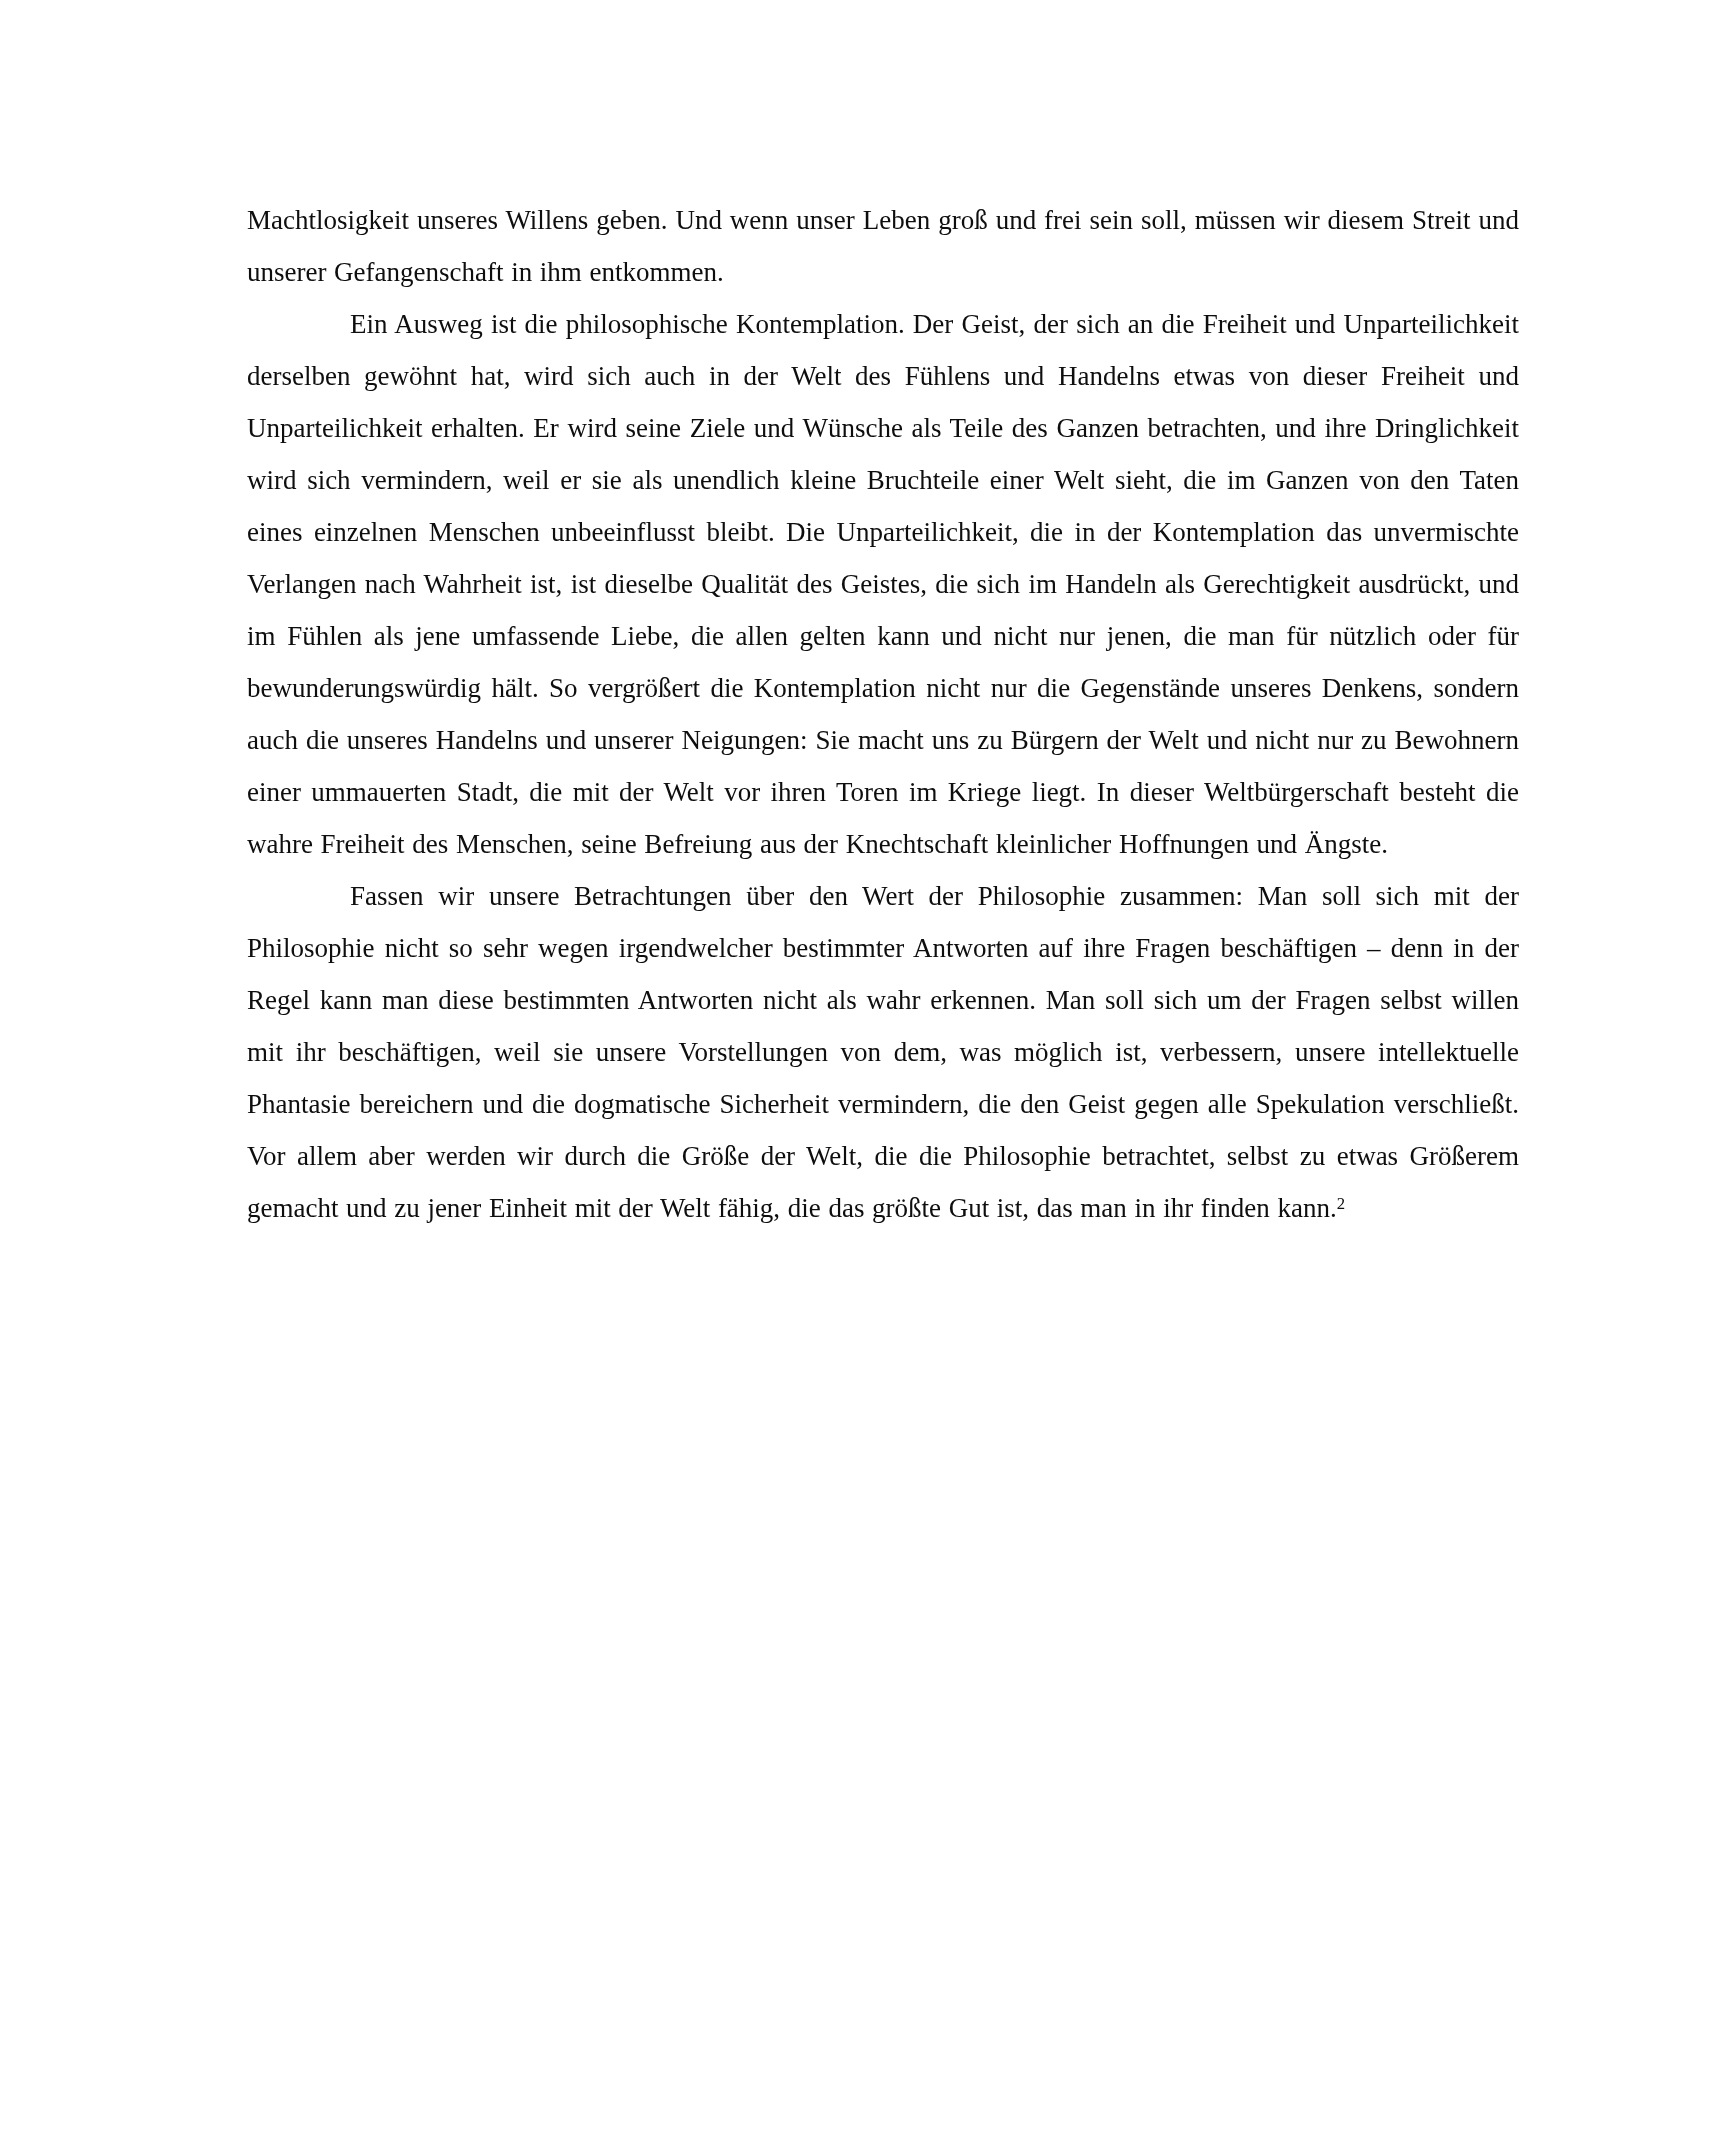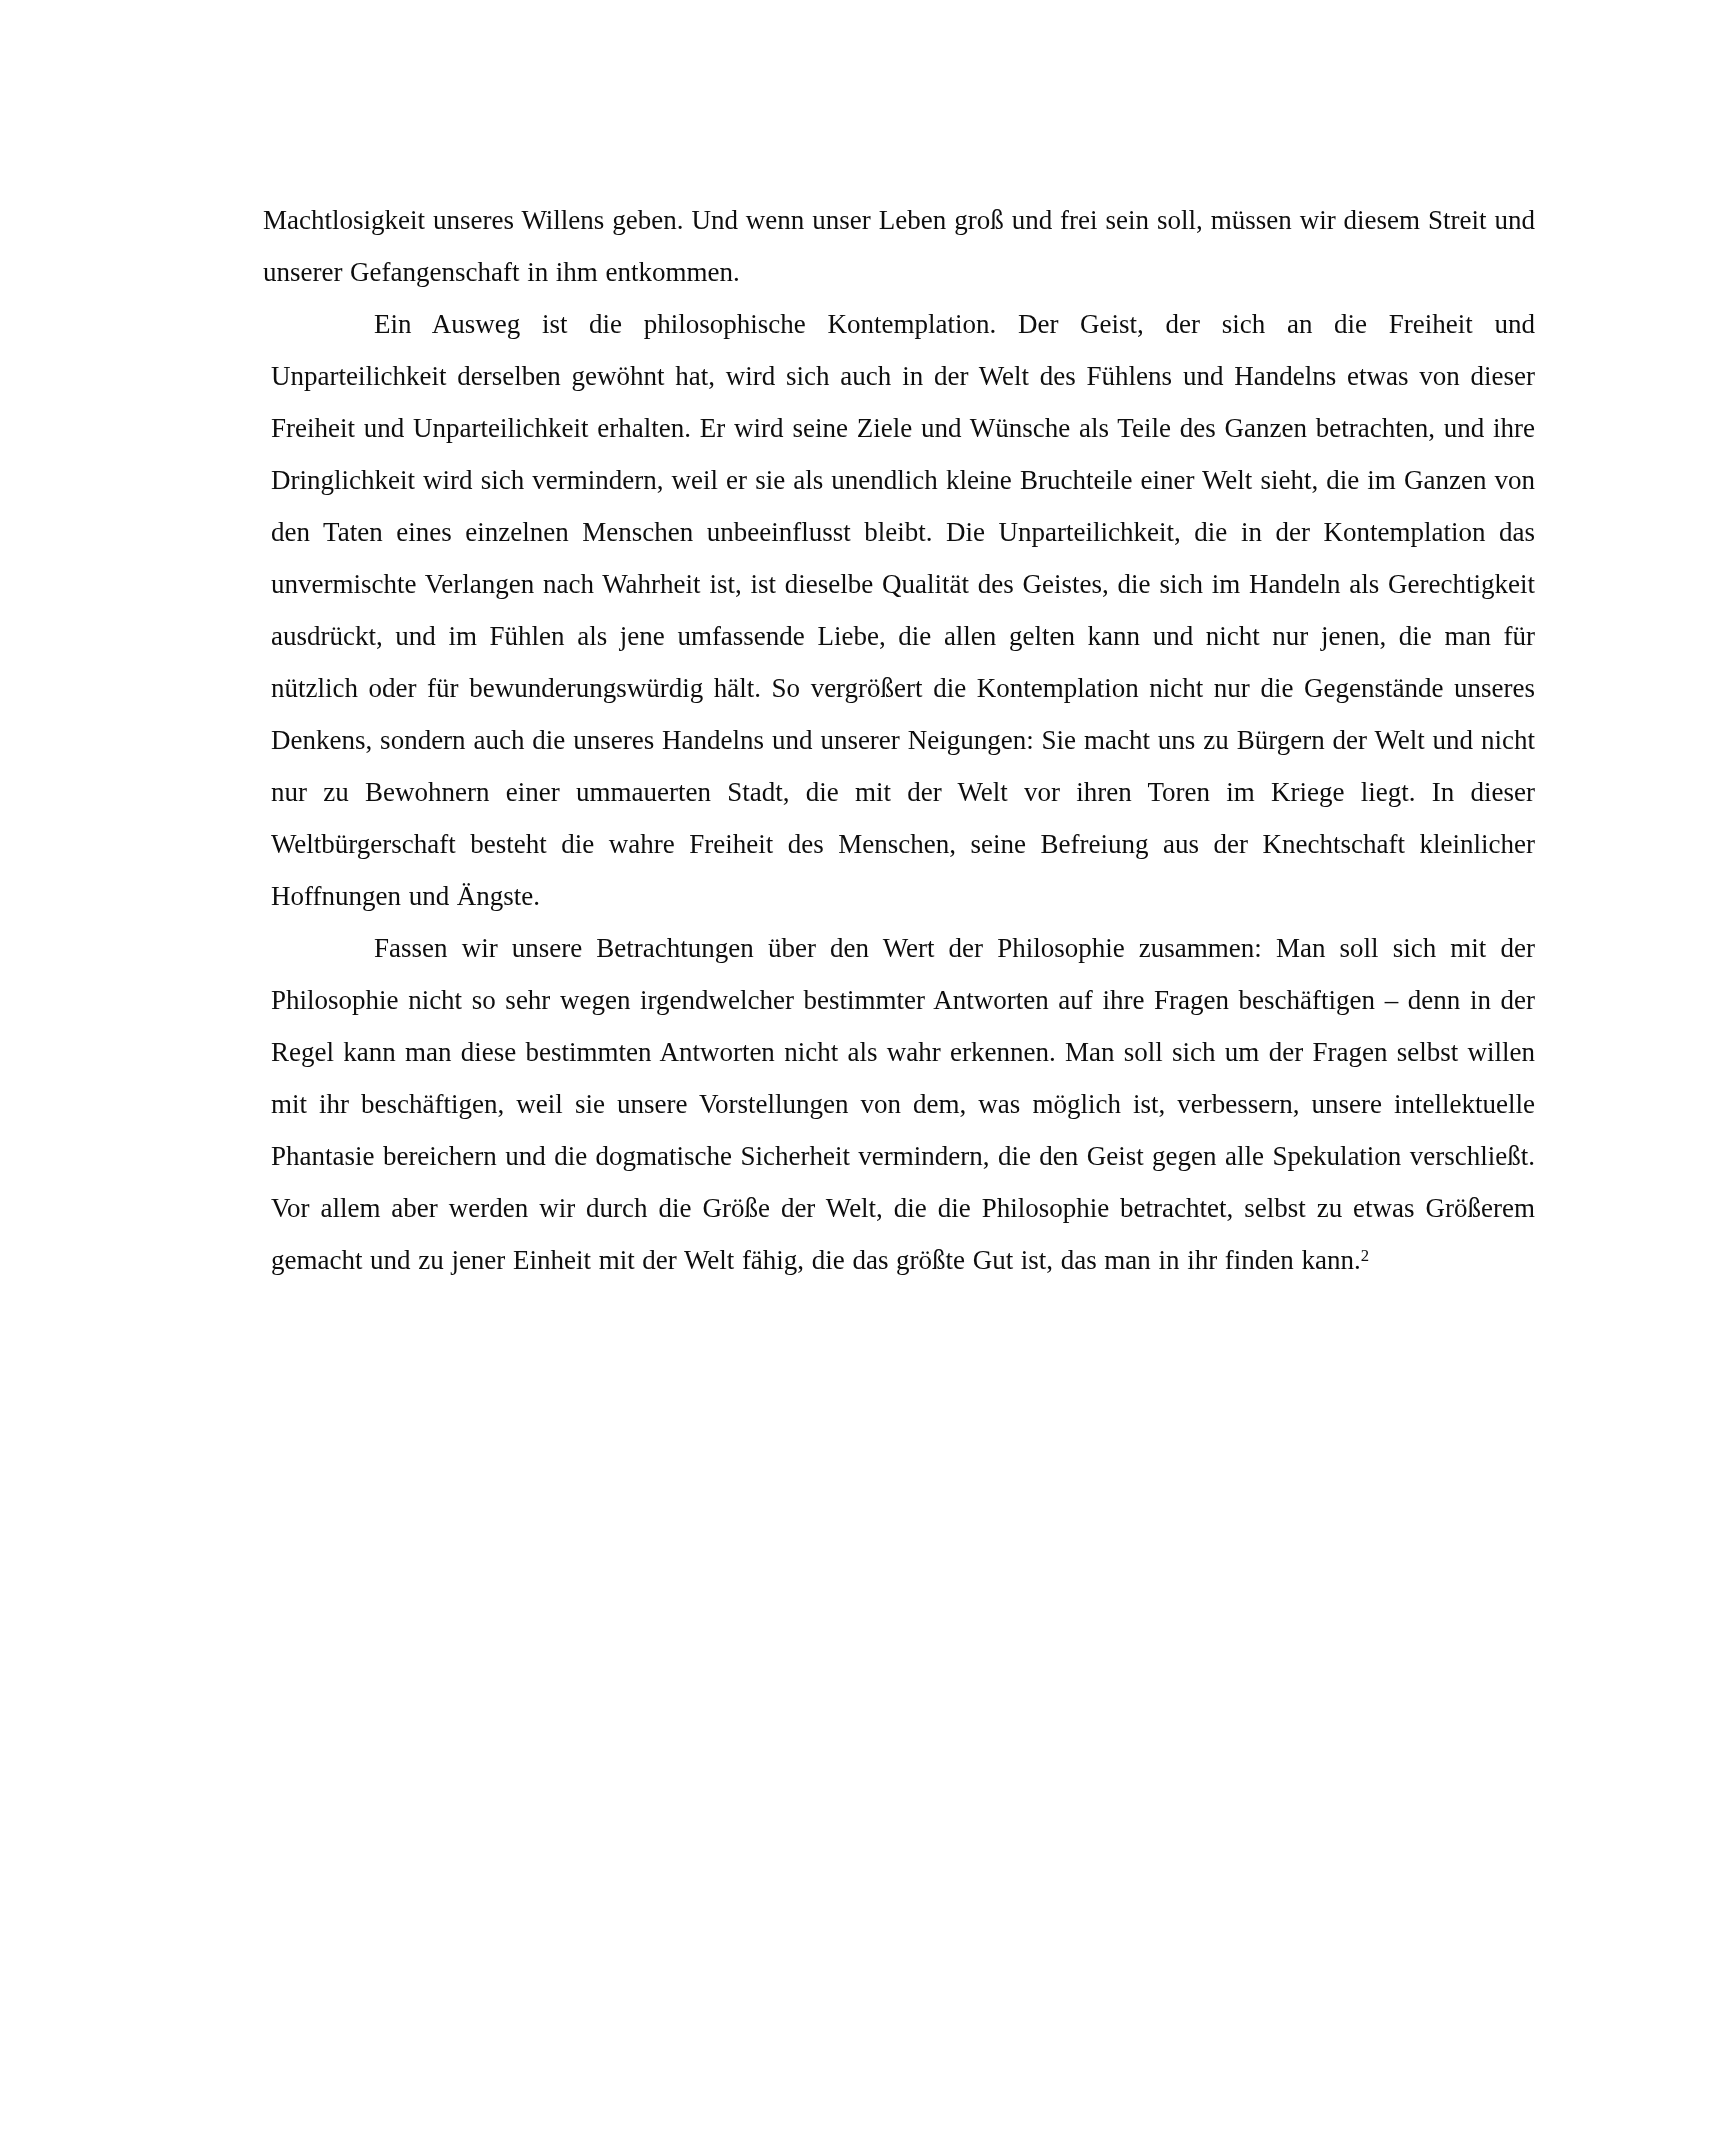--- a/index.html
+++ b/index.html
@@ -11,34 +11,33 @@
   body {
     width: 1727px;
     height: 2438px;
     position: relative;
     font-family: "Liberation Serif", "DejaVu Serif", serif;
     color: #0e0e0e;
     overflow: hidden;
   }
   .text-block {
     position: absolute;
-    left: 263px;
+    left: 247px;
     width: 1272px;
     top: 194px;
   }
   .para {
     margin: 0;
     font-size: 27px;
     line-height: 52px;
     text-align: justify;
     word-spacing: 0.9px;
   }
   .para.indented {
     text-indent: 103px;
-    margin-left: 8px;
   }
   sup.fn-ref {
     font-size: 0.62em;
     line-height: 0;
     vertical-align: 0.45em;
   }
 </style>
 </head>
 <body>
 

